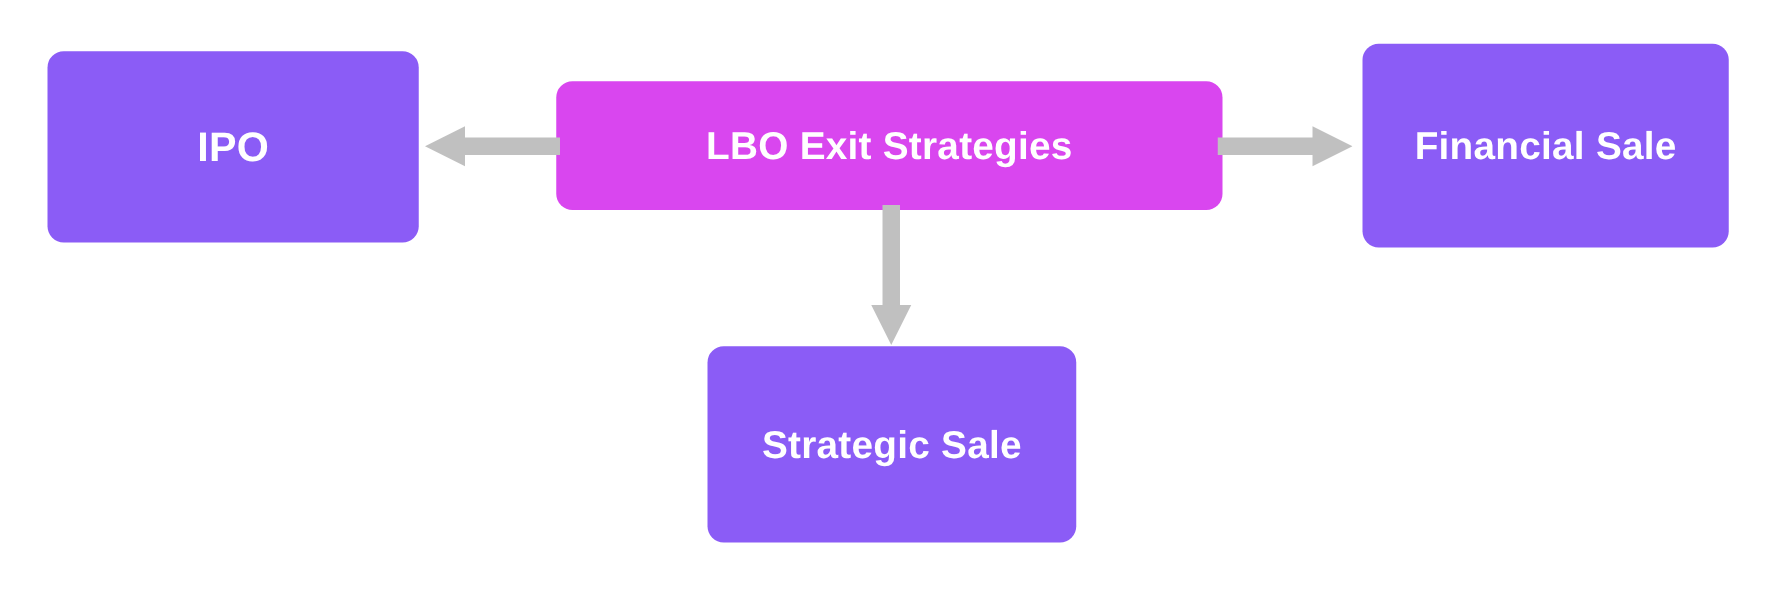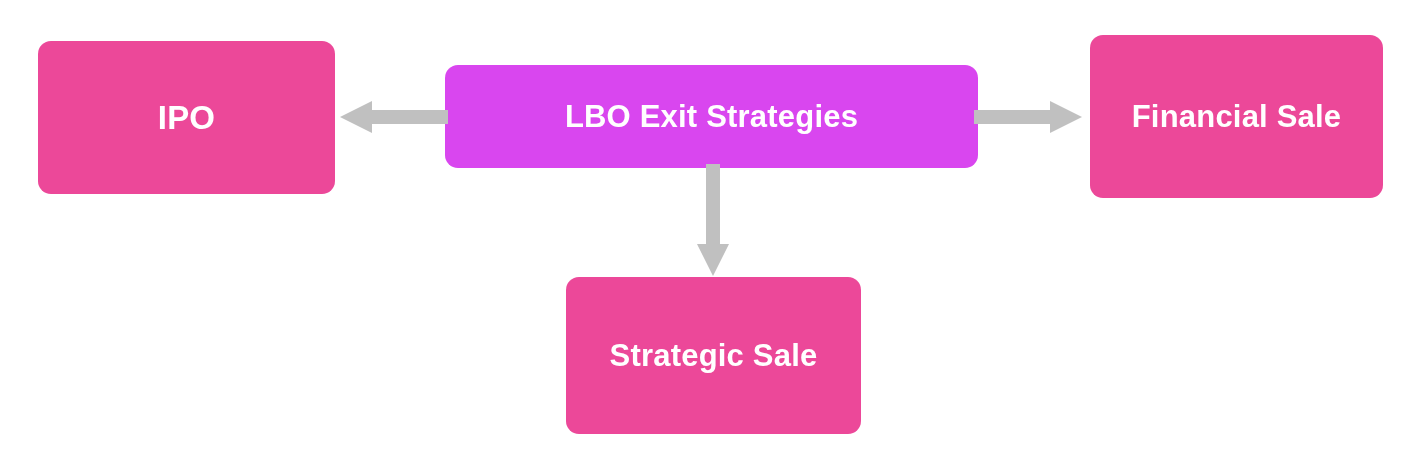--- a/index.html
+++ b/index.html
@@ -26,21 +26,21 @@
     justify-content: center;
     box-sizing: border-box;
     border-radius: 13px;
     color: #ffffff;
     font-weight: bold;
     letter-spacing: 0.2px;
     text-align: center;
     line-height: 1.15;
     user-select: none;
   }
-  .node-blue  { background: #ec4899; }
+  .node-blue  { background: #8b5cf6; }
   .node-green { background: #d946ef; }
 
   
   #node-ipo {
     left: 38px;  top: 41px;  width: 297px; height: 153px;
     font-size: 33px;
   }
   #node-center {
     left: 445px; top: 65px;  width: 533px; height: 103px;
     font-size: 31px;

